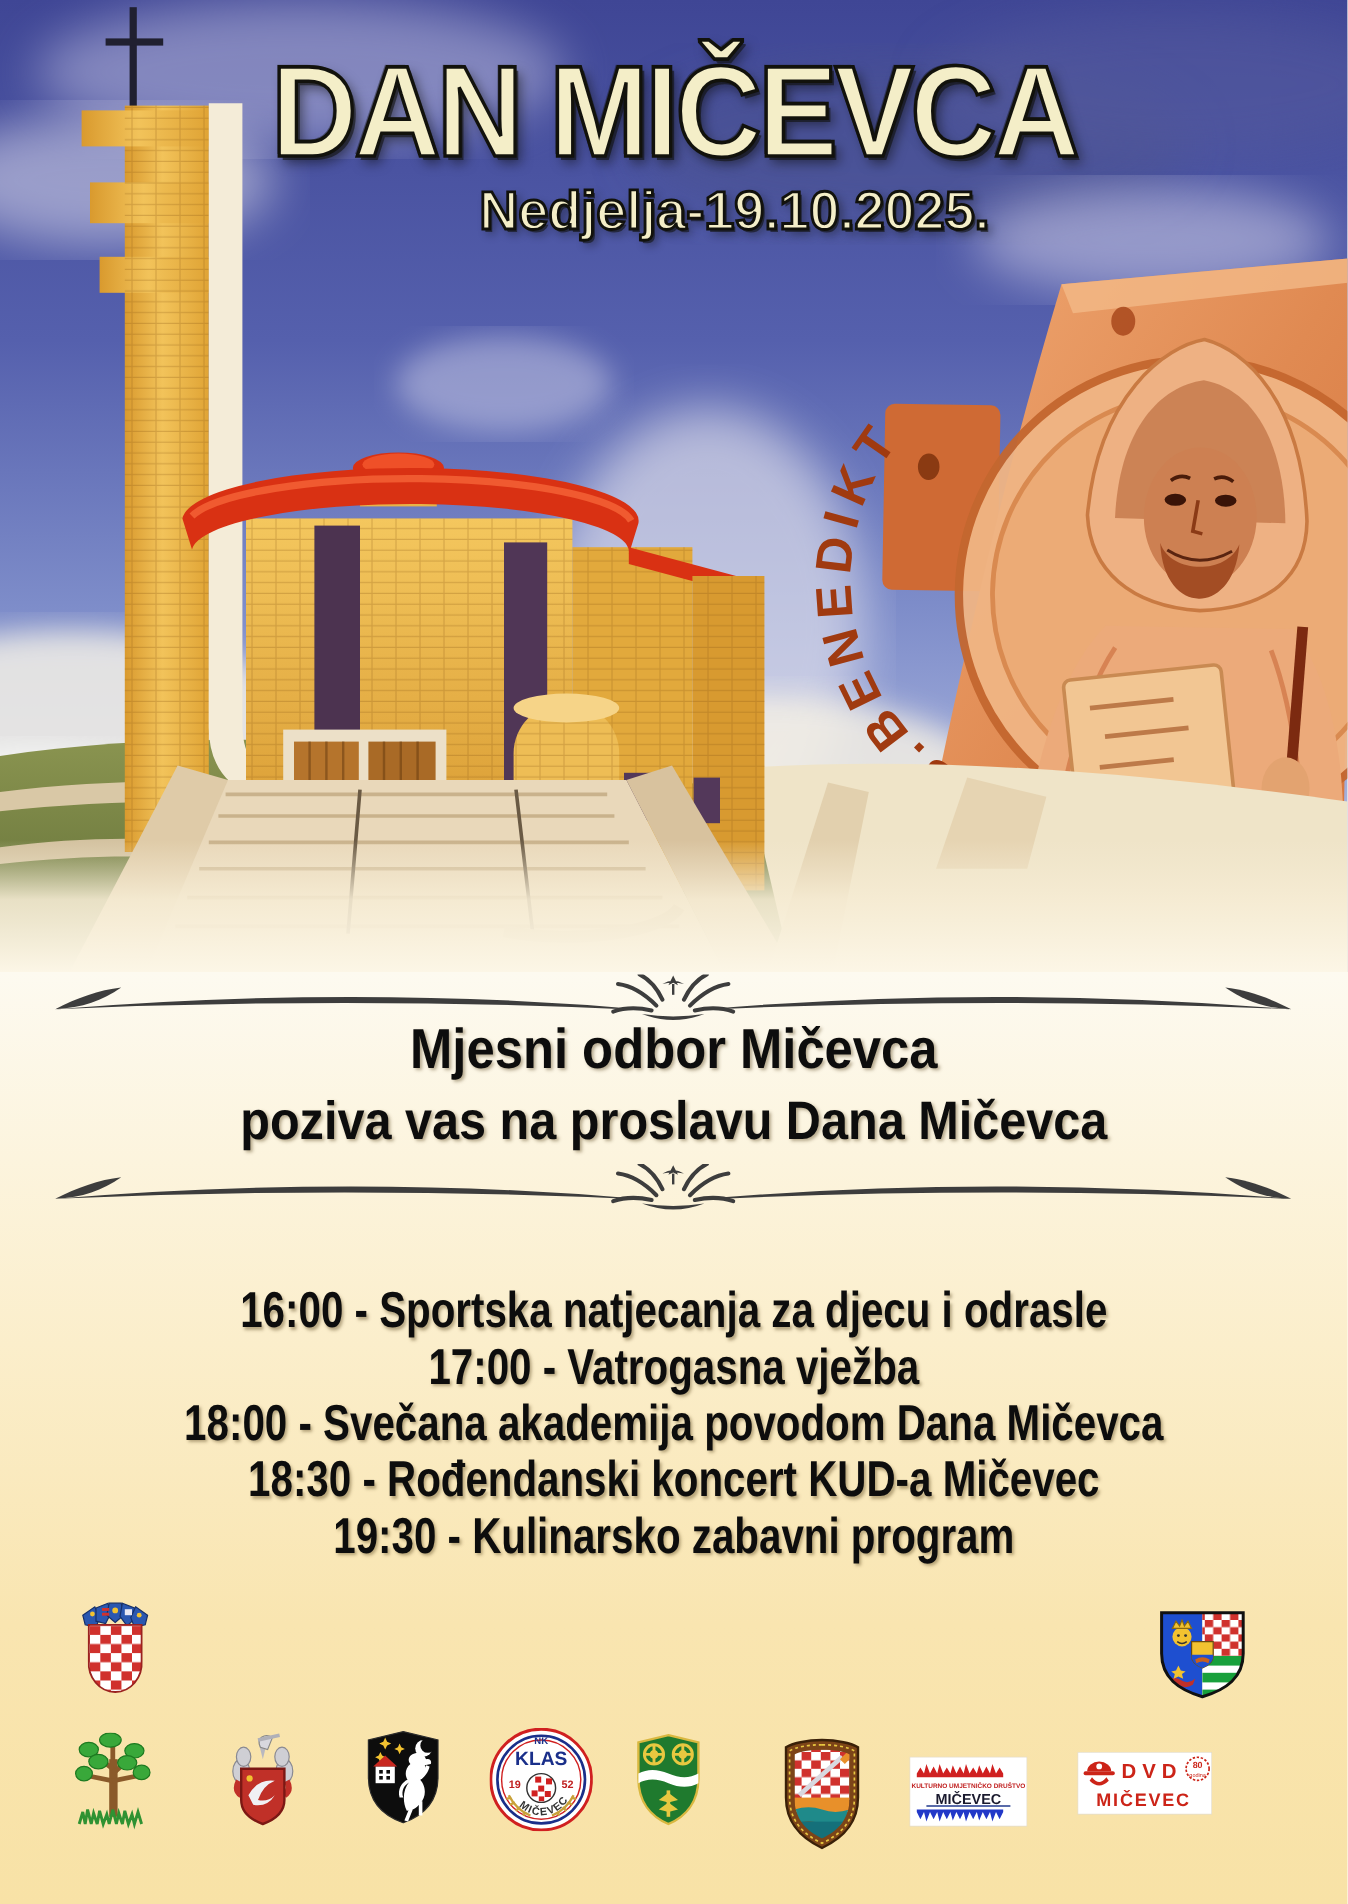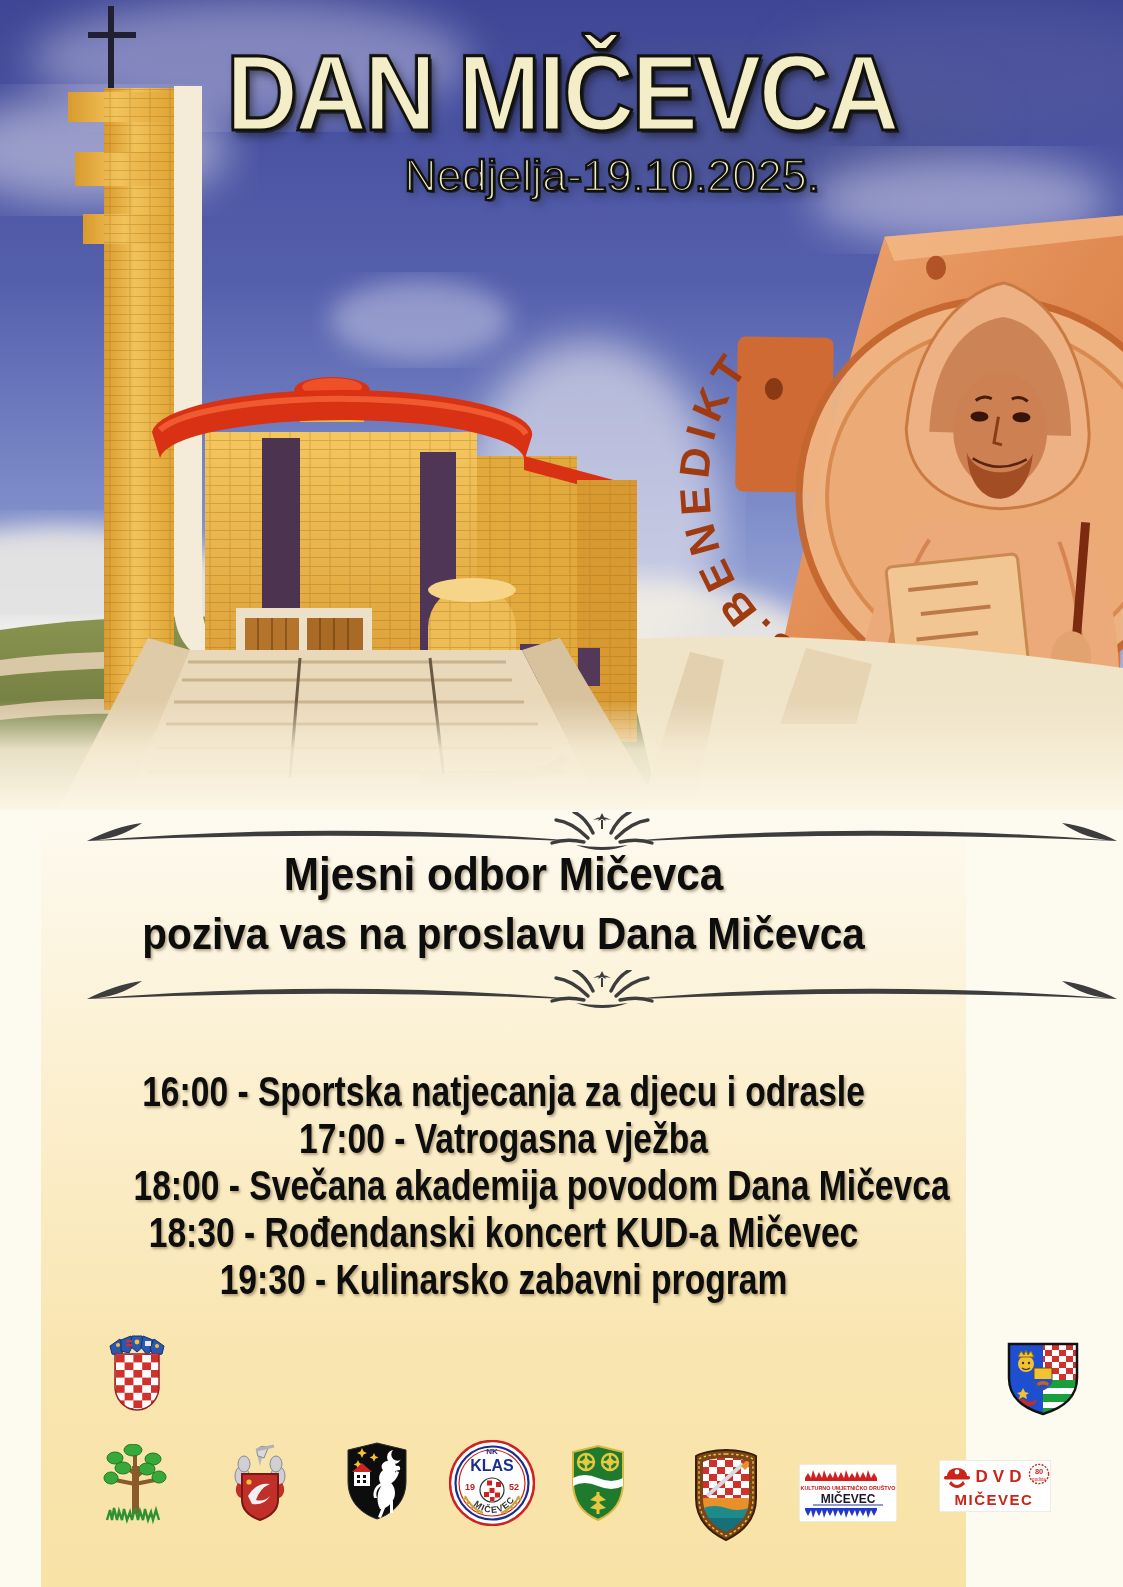--- a/index.html
+++ b/index.html
@@ -8,27 +8,27 @@
   .abs{position:absolute;}
 
   
   .photo{left:0;top:0;width:1123px;height:810px;overflow:hidden;background:linear-gradient(180deg,#3f4695 0%,#5560ad 35%,#7d8cc9 62%,#a9b4de 85%,#d9dcec 100%);}
   .photo svg{display:block;}
 
   .outlined{color:#f4eec8;-webkit-text-stroke:3px #12120c;
     text-shadow:3px 3px 0 rgba(15,15,8,.55), -2px -2px 0 rgba(15,15,8,.4), 5px 6px 10px rgba(10,10,5,.5);}
   .title{left:0;right:0;top:30px;text-align:center;font-size:108px;font-weight:bold;
     letter-spacing:-3px;transform:scaleX(.92);transform-origin:50% 50%;white-space:nowrap;}
-  .subtitle{left:100px;width:1024px;top:150px;text-align:center;font-size:45px;font-weight:normal;
+  .subtitle{left:100px;width:1024px;top:150px;text-align:center;font-size:45px;font-weight:bold;
     line-height:52px;-webkit-text-stroke:2.4px #12120c;
     text-shadow:2px 2px 0 rgba(15,15,8,.55),4px 4px 8px rgba(10,10,5,.45);color:#f4eec8;}
 
   
-  .bodysec{left:0;top:810px;width:925px;height:777px;
-    background:linear-gradient(180deg,#fdfaf0 0%,#fbeecb 40%,#f9e5b0 70%,#f8e2a6 100%);margin-left:41px;}
+  .bodysec{left:0;top:810px;width:1123px;height:777px;
+    background:linear-gradient(180deg,#fdfaf0 0%,#fbeecb 40%,#f9e5b0 70%,#f8e2a6 100%);}
   .ink{color:#0d0d0d;text-shadow:2px 2px 3px rgba(95,75,35,.45);}
   .invite1{left:0;right:0;top:36px;text-align:center;font-size:47px;font-weight:bold;
     transform:scaleX(.9);transform-origin:50% 50%;white-space:nowrap;}
   .invite2{left:0;right:0;top:98px;text-align:center;font-size:45px;font-weight:bold;
     transform:scaleX(.9);transform-origin:50% 50%;white-space:nowrap;}
   .sched{left:0;right:0;top:258px;text-align:center;font-size:42px;font-weight:bold;
     line-height:47px;transform:scaleX(.8);transform-origin:50% 50%;white-space:nowrap;}
   .divider{left:31px;width:1060px;height:46px;}
   .d1{top:2px;} .d2{top:160px;}
 

